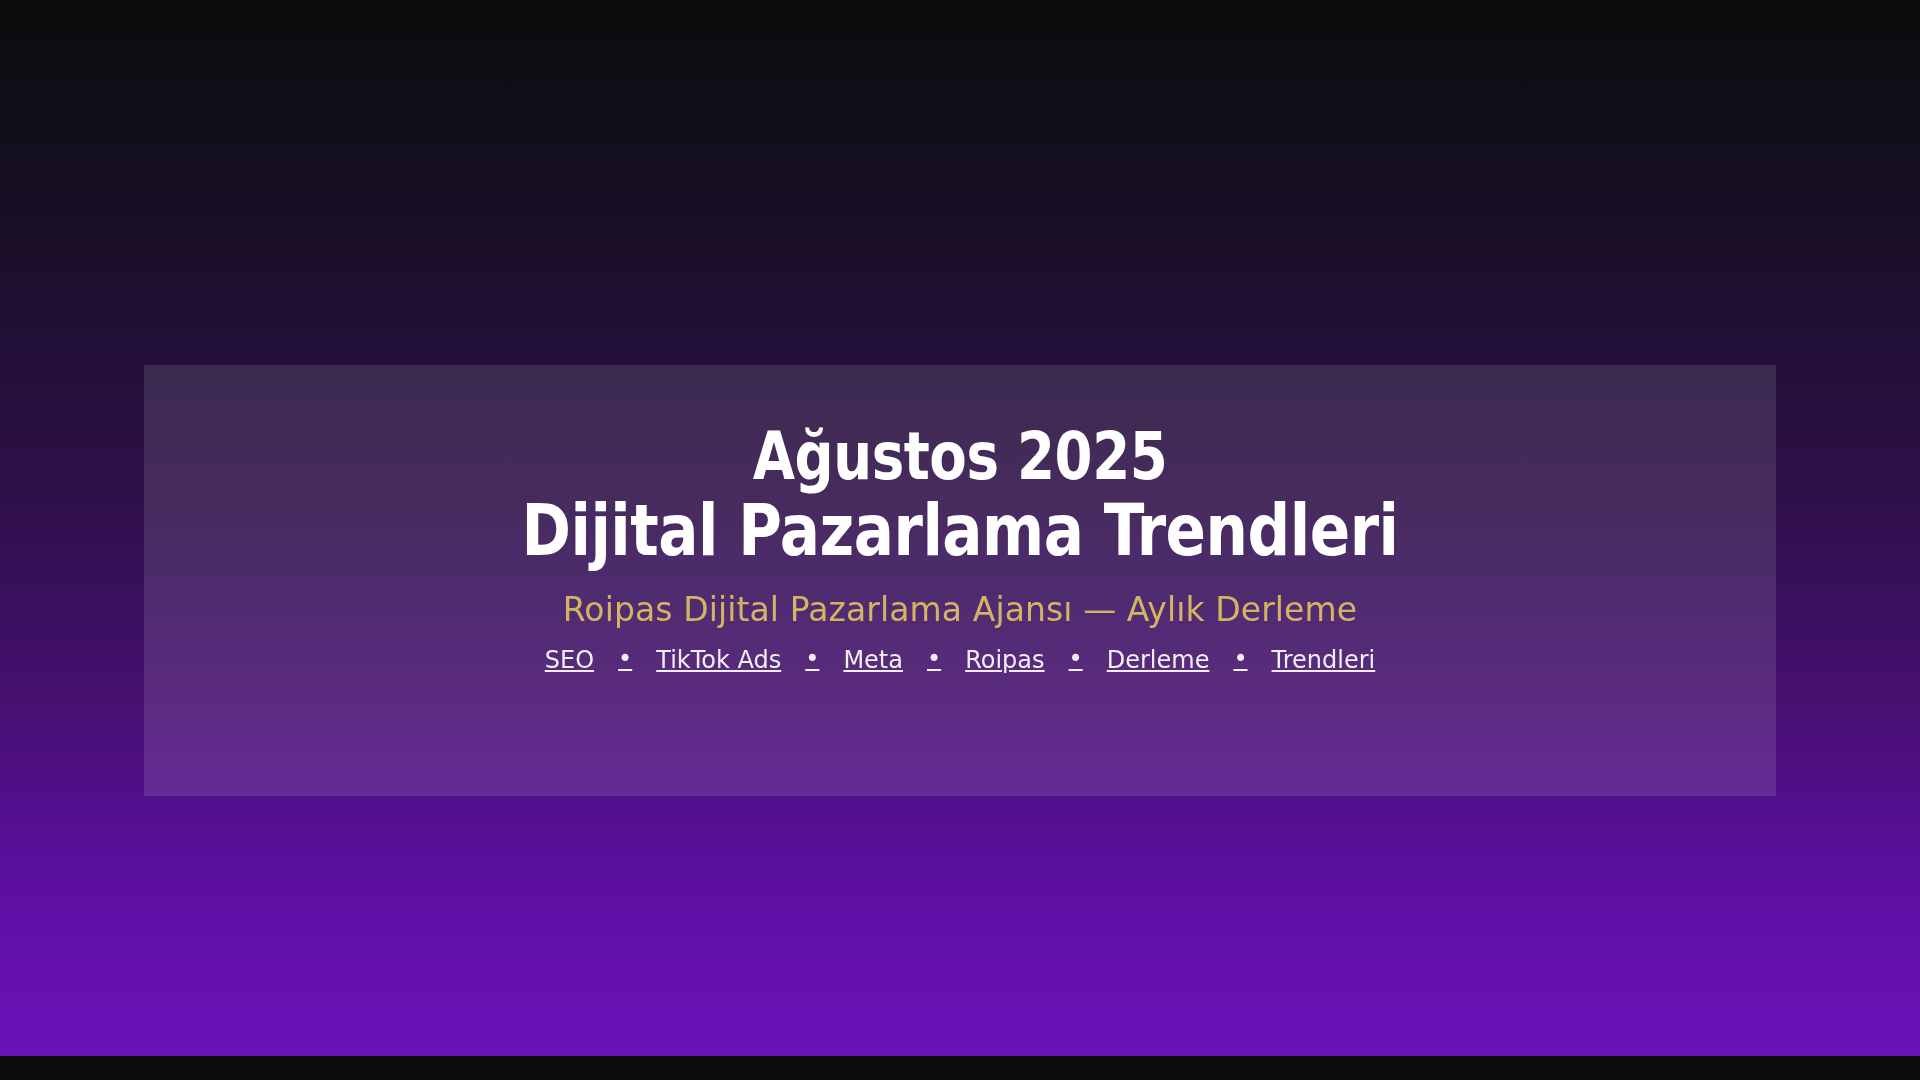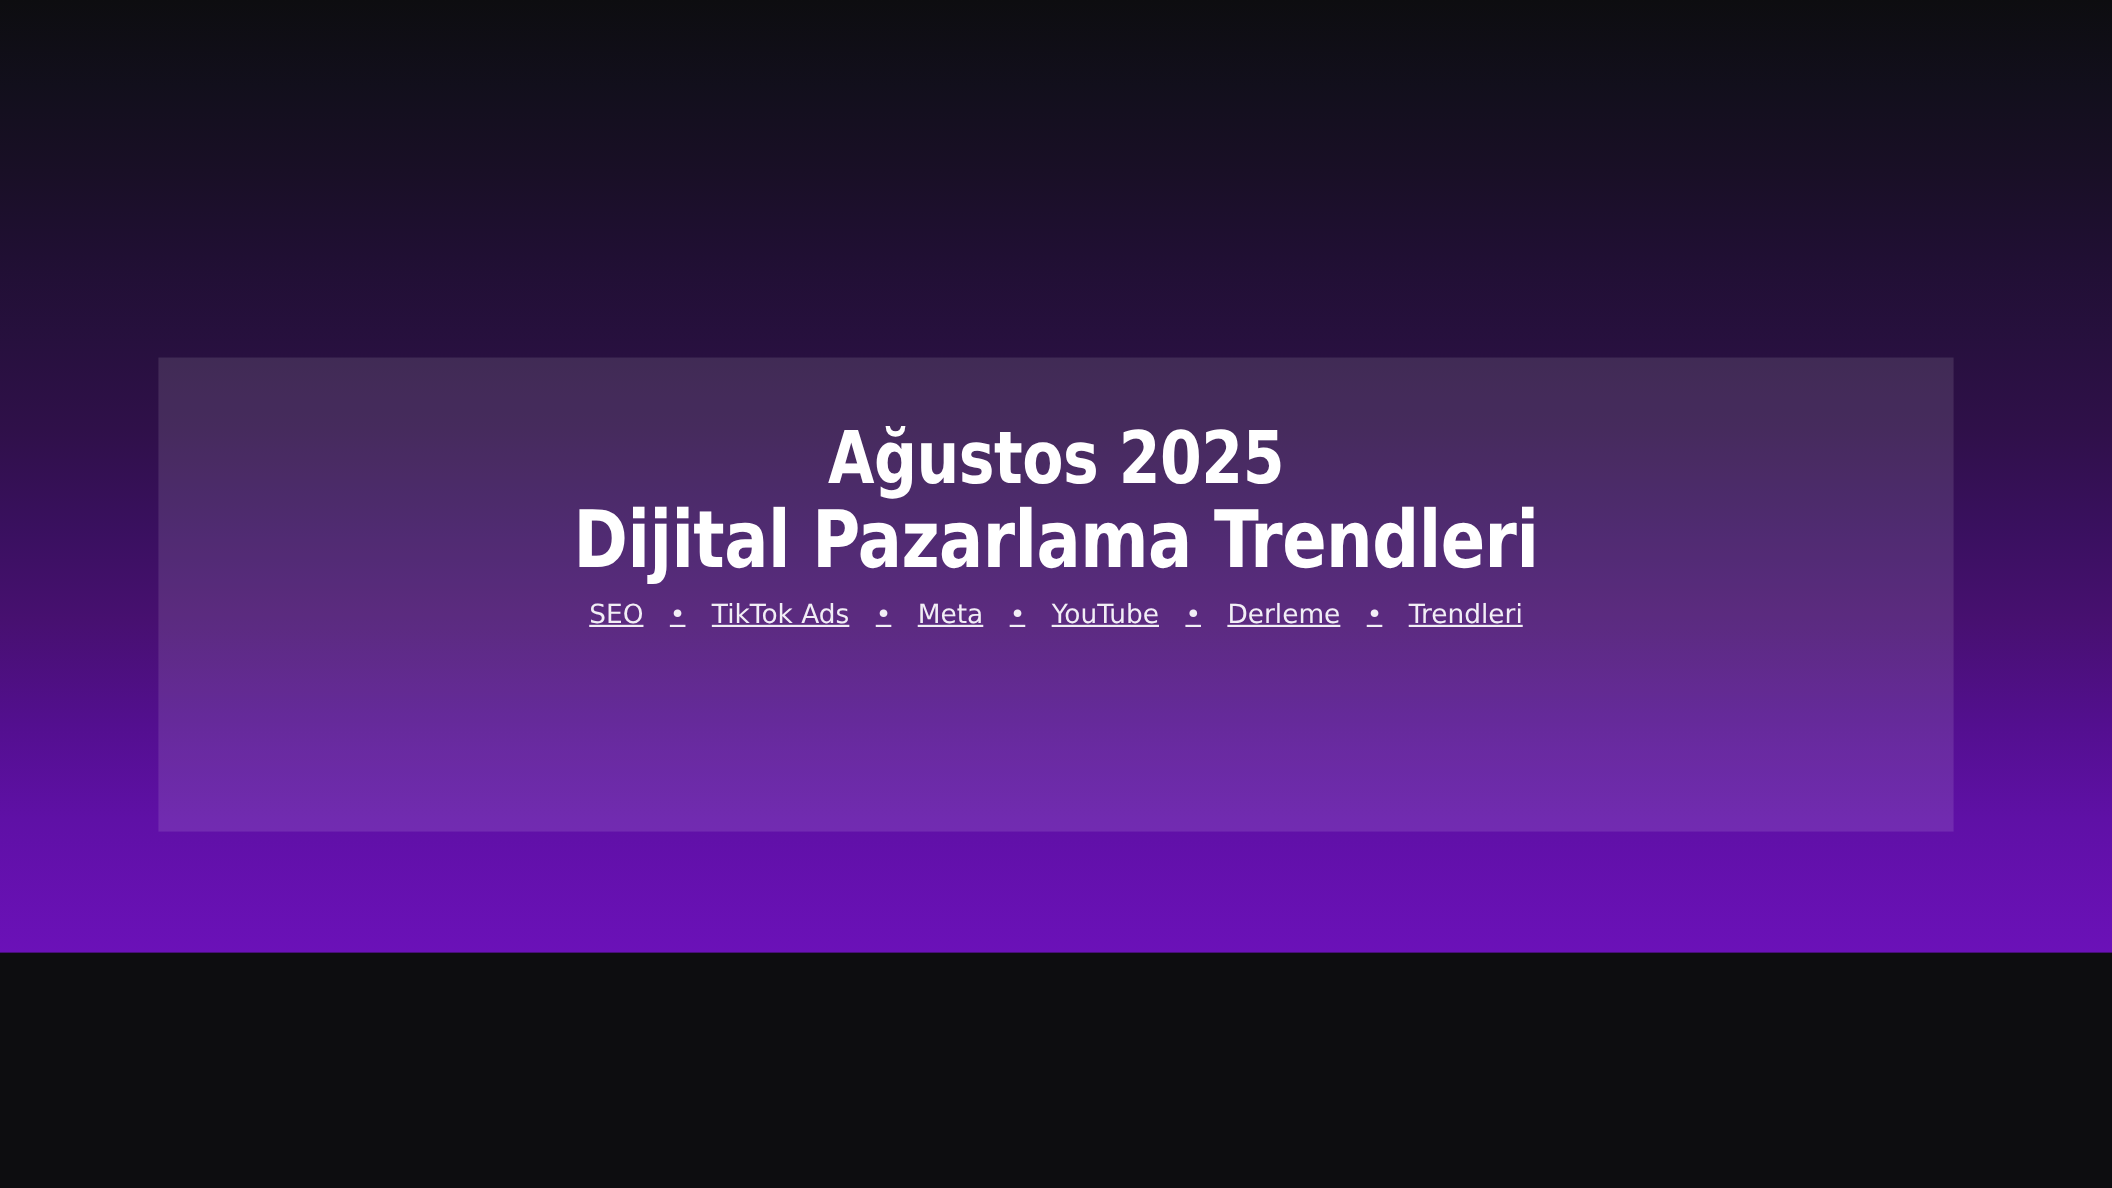--- a/index.html
+++ b/index.html
@@ -13,38 +13,39 @@
 
   body {
     font-family: "DejaVu Sans", "Liberation Sans", sans-serif;
     background: #0d0d10;
   }
 
   
   .slide {
     position: relative;
     width: 1920px;
-    height: 866px;
+    height: 1016px;
     background: linear-gradient(
         180deg,
         #0d0d10   0%,
         #120f1c   9%,
         #190f26   18%,
         #200f33   27%,
         #27103e   36%,
         #2f1049   45%,
         #3a1060   56%,
         #471070   65%,
         #530f8f   76%,
         #5f10a6   86%,
         #6b11b8  100%
     );
     display: flex;
     align-items: center;
     justify-content: center;
+    margin-top: 40px;
   }
 
   
   .hero-card {
     position: absolute;
     left: 144px;
     top: 325px;
     width: 1632px;
     height: 431px;
     background: rgba(255, 255, 255, 0.115);
@@ -125,35 +126,36 @@
 
 <div class="slide">
 
   <div class="hero-card">
 
     <div class="title-block">
       <span class="title-line line-1">Ağustos 2025</span>
       <span class="title-line line-2">Dijital Pazarlama Trendleri</span>
     </div>
 
+    <div class="subtitle">Roipas Dijital Pazarlama Ajansı — Aylık Derleme</div>
 
     <div class="platform-list">
         <span class="platform-item">SEO</span>
         <span class="gap"></span>
         <span class="platform-sep">•</span>
         <span class="gap"></span>
         <span class="platform-item">TikTok Ads</span>
         <span class="gap"></span>
         <span class="platform-sep">•</span>
         <span class="gap"></span>
         <span class="platform-item">Meta</span>
         <span class="gap"></span>
         <span class="platform-sep">•</span>
         <span class="gap"></span>
-        <span class="platform-item">YouTube</span>
+        <span class="platform-item">Roipas</span>
         <span class="gap"></span>
         <span class="platform-sep">•</span>
         <span class="gap"></span>
         <span class="platform-item">Derleme</span>
         <span class="gap"></span>
         <span class="platform-sep">•</span>
         <span class="gap"></span>
         <span class="platform-item">Trendleri</span>
       </div>
 

